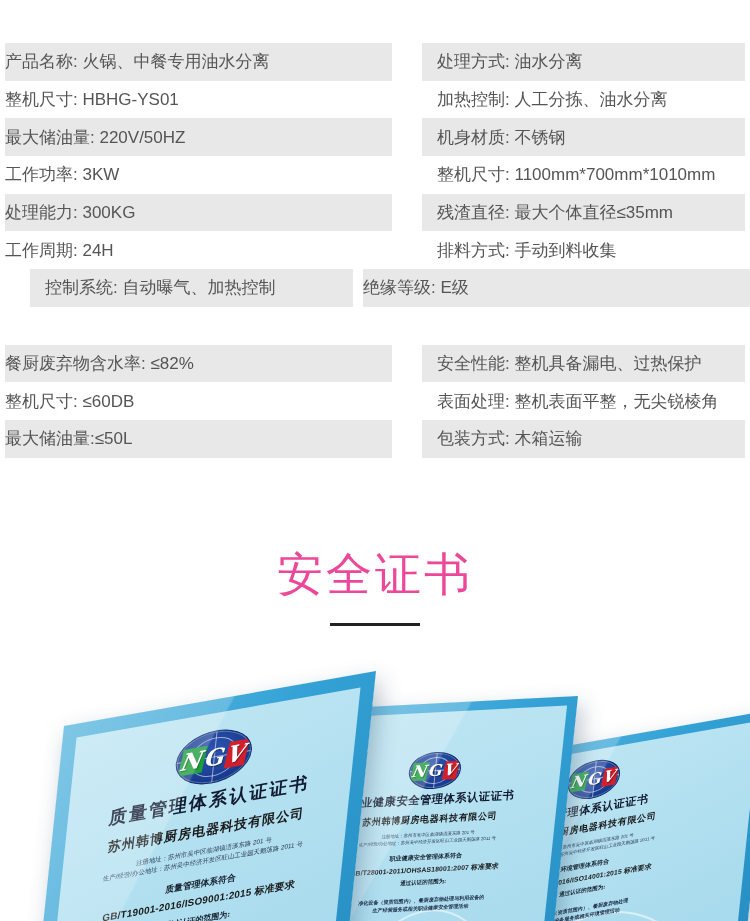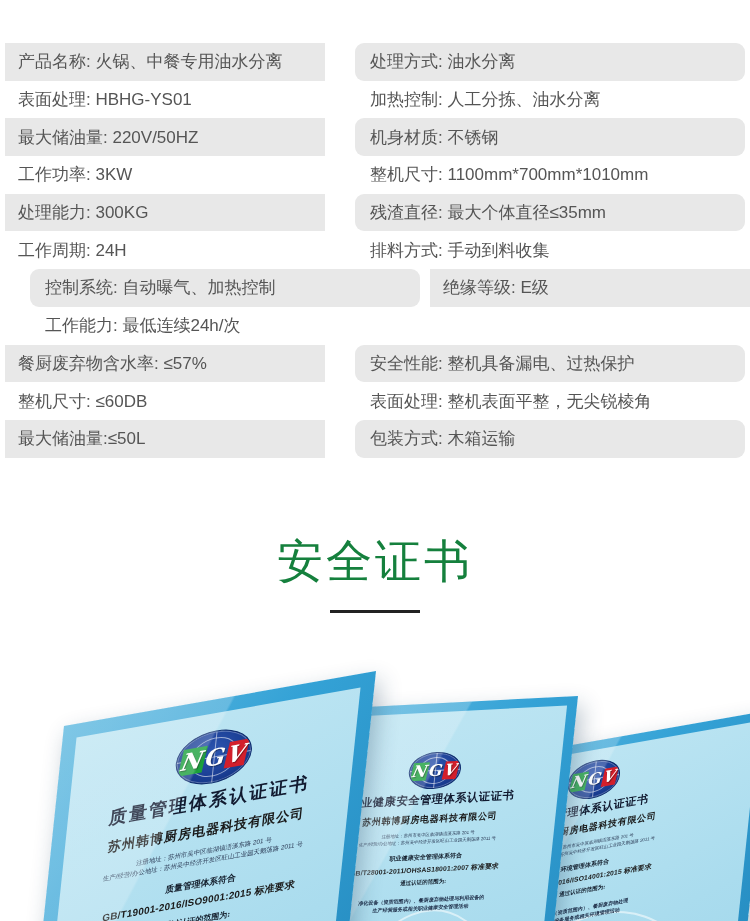--- a/index.html
+++ b/index.html
@@ -5,25 +5,25 @@
   html,body{margin:0;padding:0;}
   body{
     width:750px;height:921px;overflow:hidden;position:relative;background:#ffffff;
     font-family:"Liberation Sans","DejaVu Sans",sans-serif;
   }
   
   .specs{position:absolute;top:43px;left:0;right:0;}
   .spec-row{display:flex;height:37.7px;font-size:17px;color:#555555;}
   .spec-row:nth-child(odd) .cell{background:#e8e8e8;}
   .cell{display:flex;align-items:center;box-sizing:border-box;height:100%;white-space:nowrap;overflow:hidden;}
-  .cell.left{margin-left:5px;width:320px;padding-left:13px;}
-  .cell.right{margin-left:30px;flex:1;margin-right:5px;padding-left:15px;border-radius:9px;}
+  .cell.left{margin-left:5px;width:387px;}
+  .cell.right{margin-left:30px;flex:1;margin-right:5px;padding-left:15px;}
   
   .cert-title-block{position:absolute;top:531px;left:0;right:0;text-align:center;}
-  .cert-title-block h2{margin:0;font-size:46px;font-weight:400;color:#15803d;letter-spacing:3px;}
+  .cert-title-block h2{margin:13px;font-size:46px;font-weight:400;color:#ec4899;letter-spacing:3px;}
   .title-underline{width:90px;height:3px;background:#222222;margin:17px auto 0;}
   
   .certs{position:absolute;left:0;top:0;width:750px;height:921px;pointer-events:none;}
   .cert{
     position:absolute;transform-origin:top left;
     background:linear-gradient(125deg,#5fb9e0 0%,#34a2d6 40%,#2388bd 100%);
     box-shadow:6px 10px 22px rgba(25,60,90,.30);
   }
   .cert::after{ 
     content:"";position:absolute;inset:0;z-index:5;
@@ -93,21 +93,21 @@
 <body>
 
 <div class="page">
   <section class="specs">
   <div class="spec-row spec-row--0">
     <div class="cell left">产品名称: 火锅、中餐专用油水分离</div>
     <div class="cell right">处理方式: 油水分离</div>
   </div>
 
   <div class="spec-row spec-row--1">
-    <div class="cell left">表面处理: HBHG-YS01</div>
+    <div class="cell left">整机尺寸: HBHG-YS01</div>
     <div class="cell right">加热控制: 人工分拣、油水分离</div>
   </div>
 
   <div class="spec-row spec-row--2">
     <div class="cell left">最大储油量: 220V/50HZ</div>
     <div class="cell right">机身材质: 不锈钢</div>
   </div>
 
   <div class="spec-row spec-row--3">
     <div class="cell left">工作功率: 3KW</div>
@@ -123,25 +123,24 @@
     <div class="cell left">工作周期: 24H</div>
     <div class="cell right">排料方式: 手动到料收集</div>
   </div>
 
   <div class="spec-row spec-row--6">
     <div class="cell right">控制系统: 自动曝气、加热控制</div>
     <div class="cell left">绝缘等级: E级</div>
   </div>
 
   <div class="spec-row spec-row--7">
-    <div class="cell right">工作能力: 最低连续24h/次</div>
   </div>
 
   <div class="spec-row spec-row--8">
-    <div class="cell left">餐厨废弃物含水率: ≤57%</div>
+    <div class="cell left">餐厨废弃物含水率: ≤82%</div>
     <div class="cell right">安全性能: 整机具备漏电、过热保护</div>
   </div>
 
   <div class="spec-row spec-row--9">
     <div class="cell left">整机尺寸: ≤60DB</div>
     <div class="cell right">表面处理: 整机表面平整，无尖锐棱角</div>
   </div>
 
   <div class="spec-row spec-row--10">
     <div class="cell left">最大储油量:≤50L</div>

